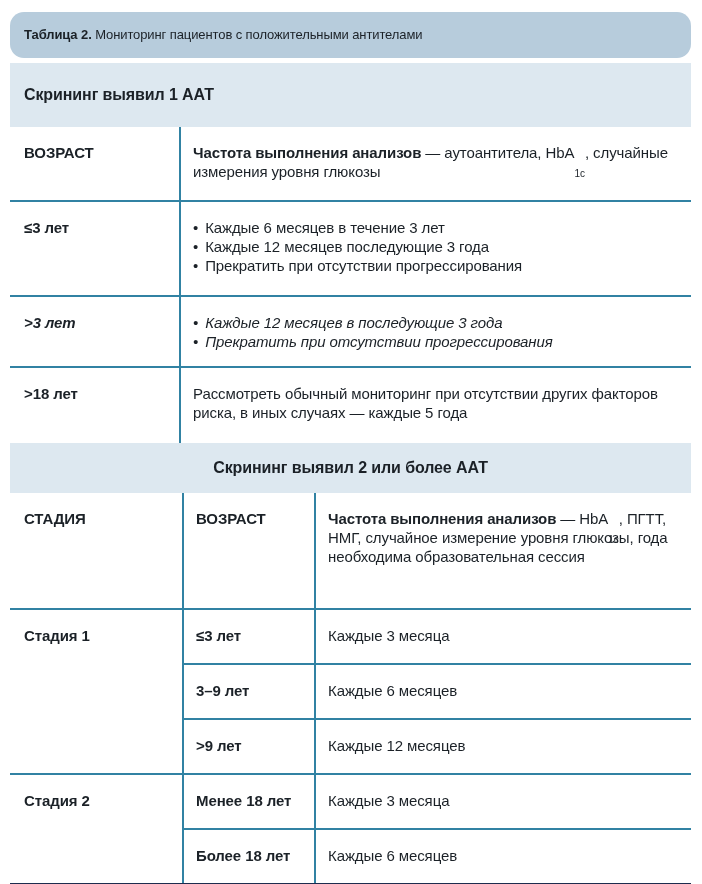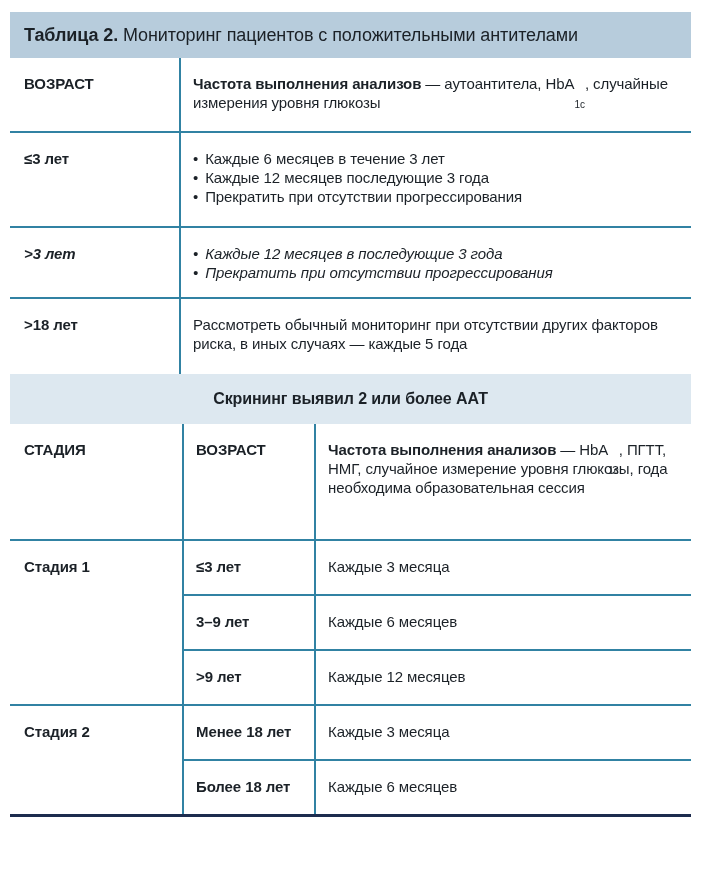--- a/index.html
+++ b/index.html
@@ -12,21 +12,21 @@
   *{box-sizing:border-box;margin:0;padding:0;}
   html,body{background:#ffffff;}
   body{
     width:702px;height:884px;overflow:hidden;
     font-family:"Liberation Sans","DejaVu Sans",sans-serif;
     color:var(--text);
     font-size:15px;line-height:1.25;letter-spacing:-0.1px;
   }
   .wrap{margin:12px 11px 0 10px;width:681px;}
   .band{display:flex;align-items:center;padding:0 14px;}
-  .title-band{background:var(--title-band);height:46px;font-size:18px;}
+  .title-band{background:var(--title-band);height:46px;font-size:13px;border-radius:14px;}
   .section-band{background:var(--section-band);font-weight:bold;font-size:16px;}
   .band-1{height:64px;margin-top:5px;}
   .band-2{height:50px;justify-content:center;}
   .b{font-weight:bold;}
   table{border-collapse:collapse;table-layout:fixed;width:681px;}
   td{vertical-align:top;padding:17px 18px 12px 14px;}
   td.bl{border-left:2px solid var(--divider);padding-left:12px;}
   td.bt{border-top:2px solid var(--divider);}
   sub{font-size:10px;vertical-align:baseline;position:relative;top:19px;letter-spacing:0;}
   .bullet{display:flex;gap:7px;}
@@ -41,20 +41,23 @@
 </style>
 </head>
 <body>
 
 <div class="wrap">
 
   <div class="band title-band">
     <div><span class="b">Таблица 2.</span><span> Мониторинг пациентов с положительными антителами</span></div>
   </div>
 
+  <div class="band section-band band-1">
+    <span>Скрининг выявил 1 ААТ</span>
+  </div>
 
   <table class="t1">
     <colgroup>
         <col style="width:170px">
         <col>
       </colgroup>
     <tbody>
         <tr class="hrow">
       <td class="b">ВОЗРАСТ</td>
       <td class="bl"><span class="b">Частота выполнения анализов</span><span> — аутоантитела, HbA</span><sub>1c</sub><span>, случайные измерения уровня глюкозы</span></td>

